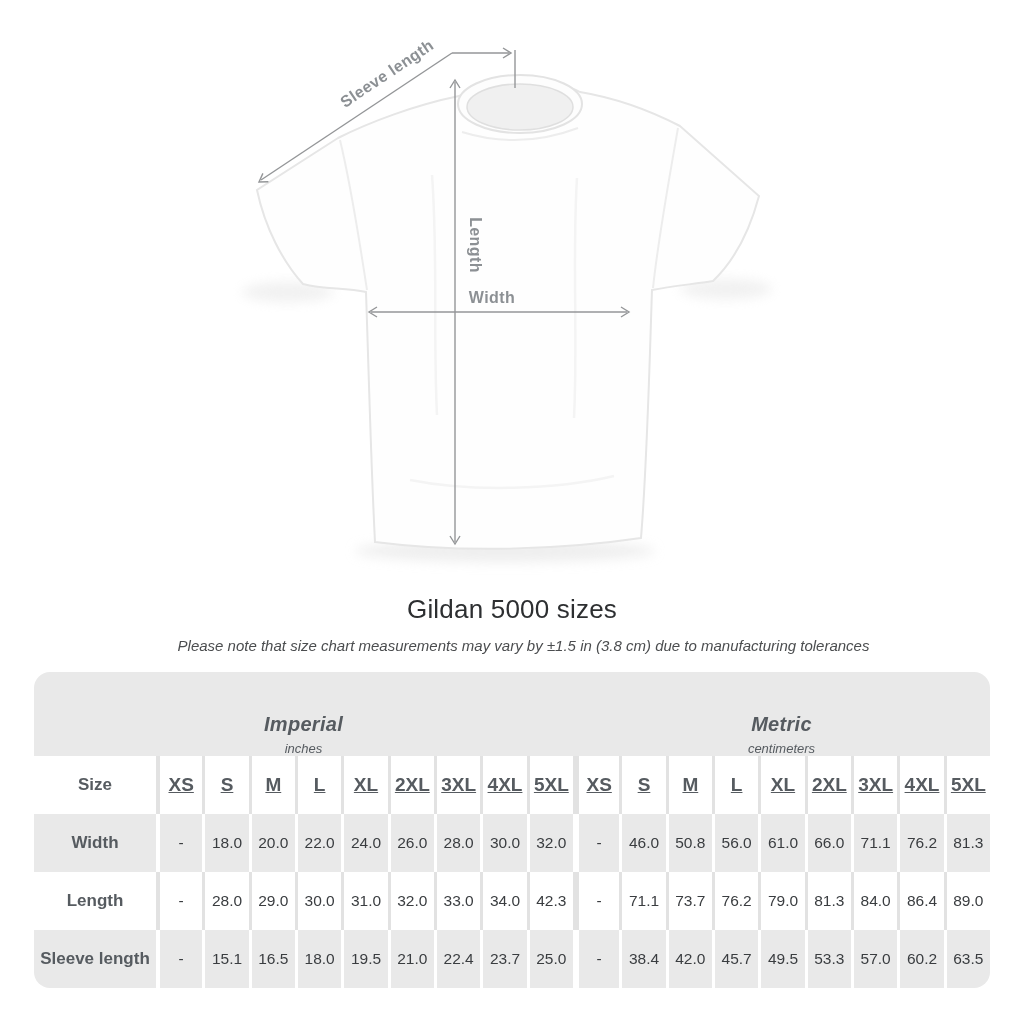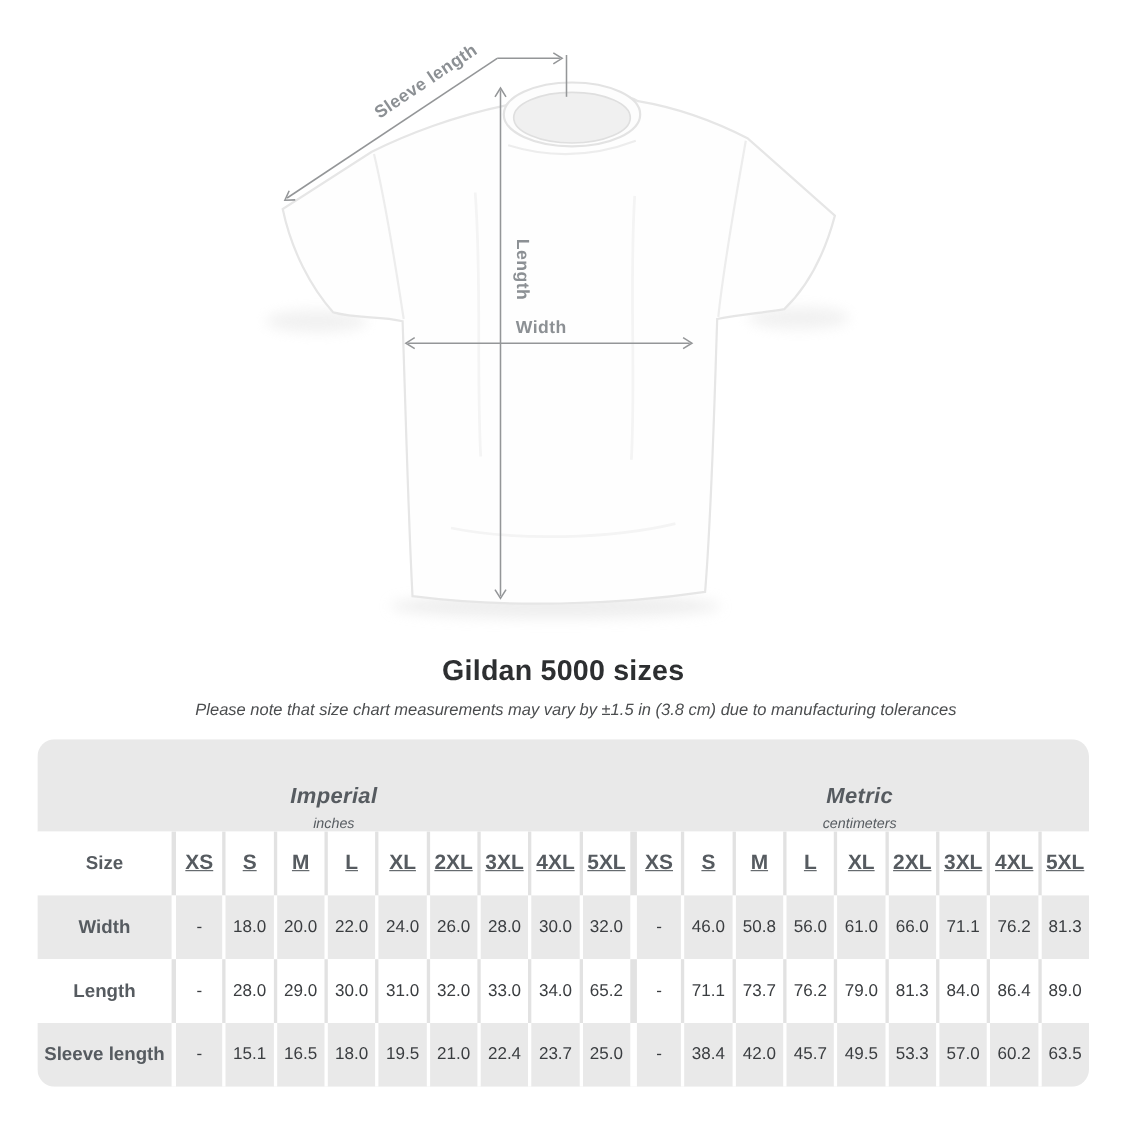--- a/index.html
+++ b/index.html
@@ -17,21 +17,21 @@
   html,body{
     margin:0;padding:0;width:1024px;height:1024px;background:#ffffff;
     font-family:"Liberation Sans","DejaVu Sans",sans-serif;
     overflow:hidden;
   }
   .figure{position:relative;width:1024px;height:580px;}
   .figure svg{position:absolute;left:0;top:0;}
 
   .title-block{text-align:center;margin-top:14px;}
   .page-title{
-    margin:12px;font-size:26px;font-weight:bold;color:var(--title-text);
+    margin:12px;font-size:26px;font-weight:normal;color:var(--title-text);
     letter-spacing:0.2px;
   }
   .page-subtitle{
     margin:7px 0 0 0;font-size:15px;font-style:italic;color:var(--subtitle-text);padding-left:23px;
   }
 
   .size-table{
     width:956px;margin:18px auto 0 auto;
     border-radius:16px;overflow:hidden;
   }
@@ -207,21 +207,21 @@
       <div class="t-row data-row row-white">
         <div class="cell c0 lbl">Length</div>
         <div class="cell val lead">-</div>
         <div class="cell val">28.0</div>
         <div class="cell val">29.0</div>
         <div class="cell val">30.0</div>
         <div class="cell val">31.0</div>
         <div class="cell val">32.0</div>
         <div class="cell val">33.0</div>
         <div class="cell val">34.0</div>
-        <div class="cell val">65.2</div>
+        <div class="cell val">42.3</div>
         <div class="cell val sect">-</div>
         <div class="cell val">71.1</div>
         <div class="cell val">73.7</div>
         <div class="cell val">76.2</div>
         <div class="cell val">79.0</div>
         <div class="cell val">81.3</div>
         <div class="cell val">84.0</div>
         <div class="cell val">86.4</div>
         <div class="cell val">89.0</div>
       </div>

